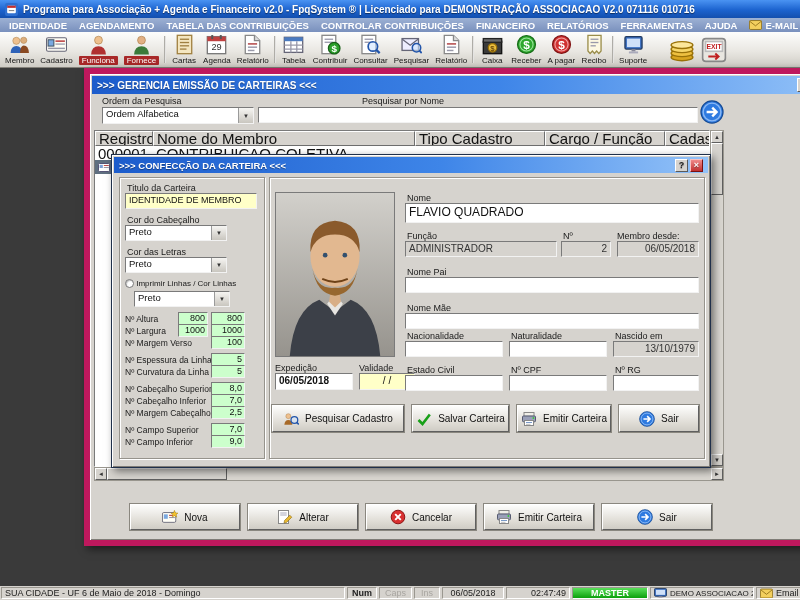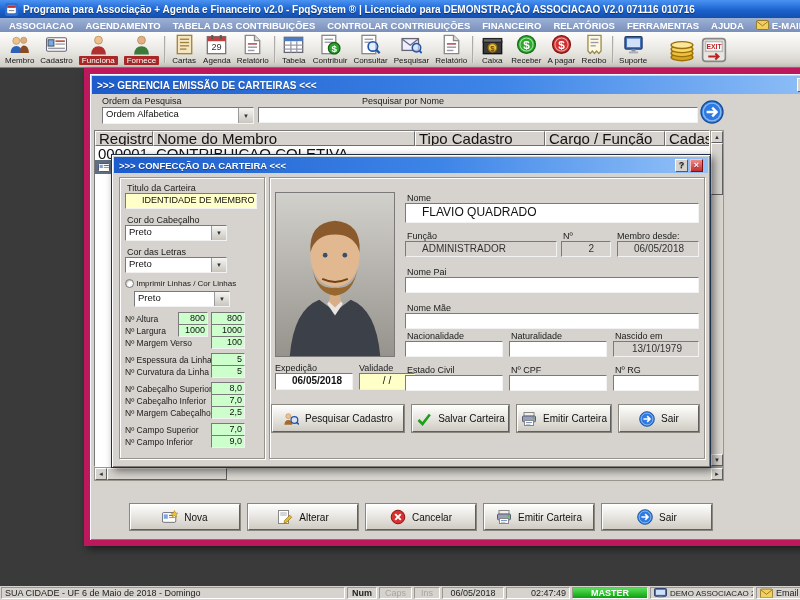--- a/index.html
+++ b/index.html
@@ -41,21 +41,21 @@
     padding:0 5px;text-shadow:0 1px 1px rgba(0,0,0,.4);white-space:nowrap;}
   .cap-spacer{flex:1;}
   .capbtn{width:14px;height:14px;margin-left:2px;background:#d6d3ce;
     border:1px solid;border-color:#fff #5a5a5a #5a5a5a #fff;
     display:flex;align-items:center;justify-content:center;color:#222;flex:none;cursor:default;}
   .capbtn.red{background:linear-gradient(180deg,#f08a8a,#c23030);color:#fff;
     border-color:#f8c0c0 #7a1010 #7a1010 #f8c0c0;}
 
   .lbl{position:absolute;font-size:9px;color:#1a1a1a;white-space:nowrap;}
   .inp{position:absolute;background:#fff;border:1px solid;border-color:#7a7a7a #f2f2f2 #f2f2f2 #7a7a7a;
-    font-size:10px;padding:1px 16px;height:16px;color:#111;overflow:hidden;white-space:nowrap;}
+    font-size:10px;padding:1px 3px;height:16px;color:#111;overflow:hidden;white-space:nowrap;}
   .inp.yellow{background:#ffffc8;}
   .inp.green{background:#ccffcc;}
   .inp.gray{background:#d6d3ce;color:#333;}
   .inp.right{text-align:right;}
   .inp.center{text-align:center;}
   .inp.bold{font-weight:bold;}
   .combo{position:absolute;height:17px;background:#fff;border:1px solid;
     border-color:#7a7a7a #f2f2f2 #f2f2f2 #7a7a7a;display:flex;align-items:flex-start;}
   .combo-val{flex:1;font-size:9.5px;padding:0 3px;white-space:nowrap;overflow:hidden;color:#111;}
   .combo-btn{width:15px;height:100%;background:linear-gradient(180deg,#f6f5f2,#c9c6bf);
@@ -153,21 +153,21 @@
           <rect x="2" y="2.5" width="8" height="7" rx="1" fill="#fff"></rect>
           <rect x="2" y="2.5" width="8" height="2" fill="#c03030"></rect>
           <rect x="3.5" y="6.5" width="5" height="1" fill="#888"></rect>
         </svg>
       </span>
     <span>Programa para Associação + Agenda e Financeiro v2.0 - FpqSystem ® | Licenciado para  DEMONSTRAÇÃO ASSOCIACAO V2.0 071116 010716</span>
   </div>
 
   <div class="menubar" id="menubar">
       <div class="menu-item">
-        <span>ASSOCIACAO</span>
+        <span>IDENTIDADE</span>
       </div>
       <div class="menu-item">
         <span>AGENDAMENTO</span>
       </div>
       <div class="menu-item">
         <span>TABELA DAS CONTRIBUIÇÕES</span>
       </div>
       <div class="menu-item">
         <span>CONTROLAR CONTRIBUIÇÕES</span>
       </div>

